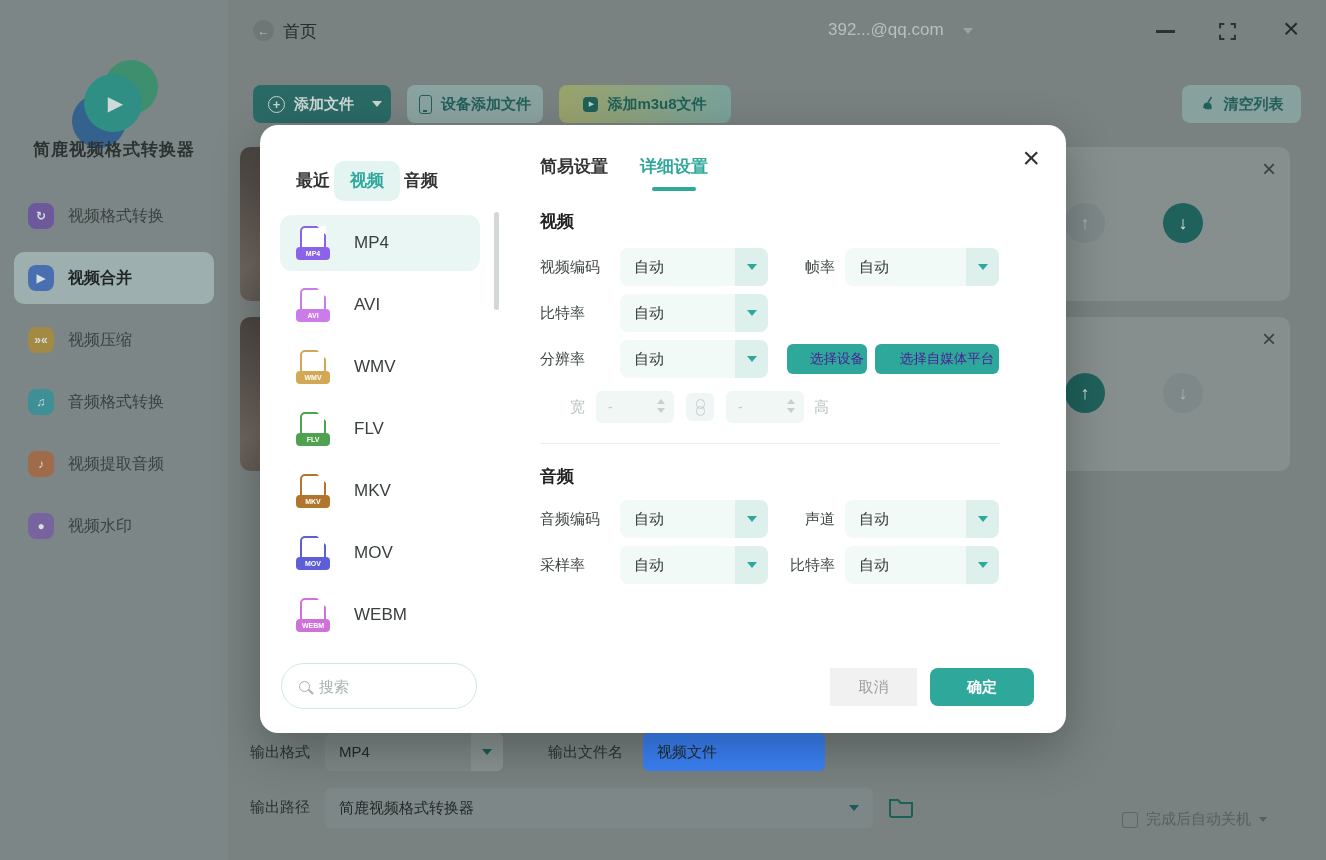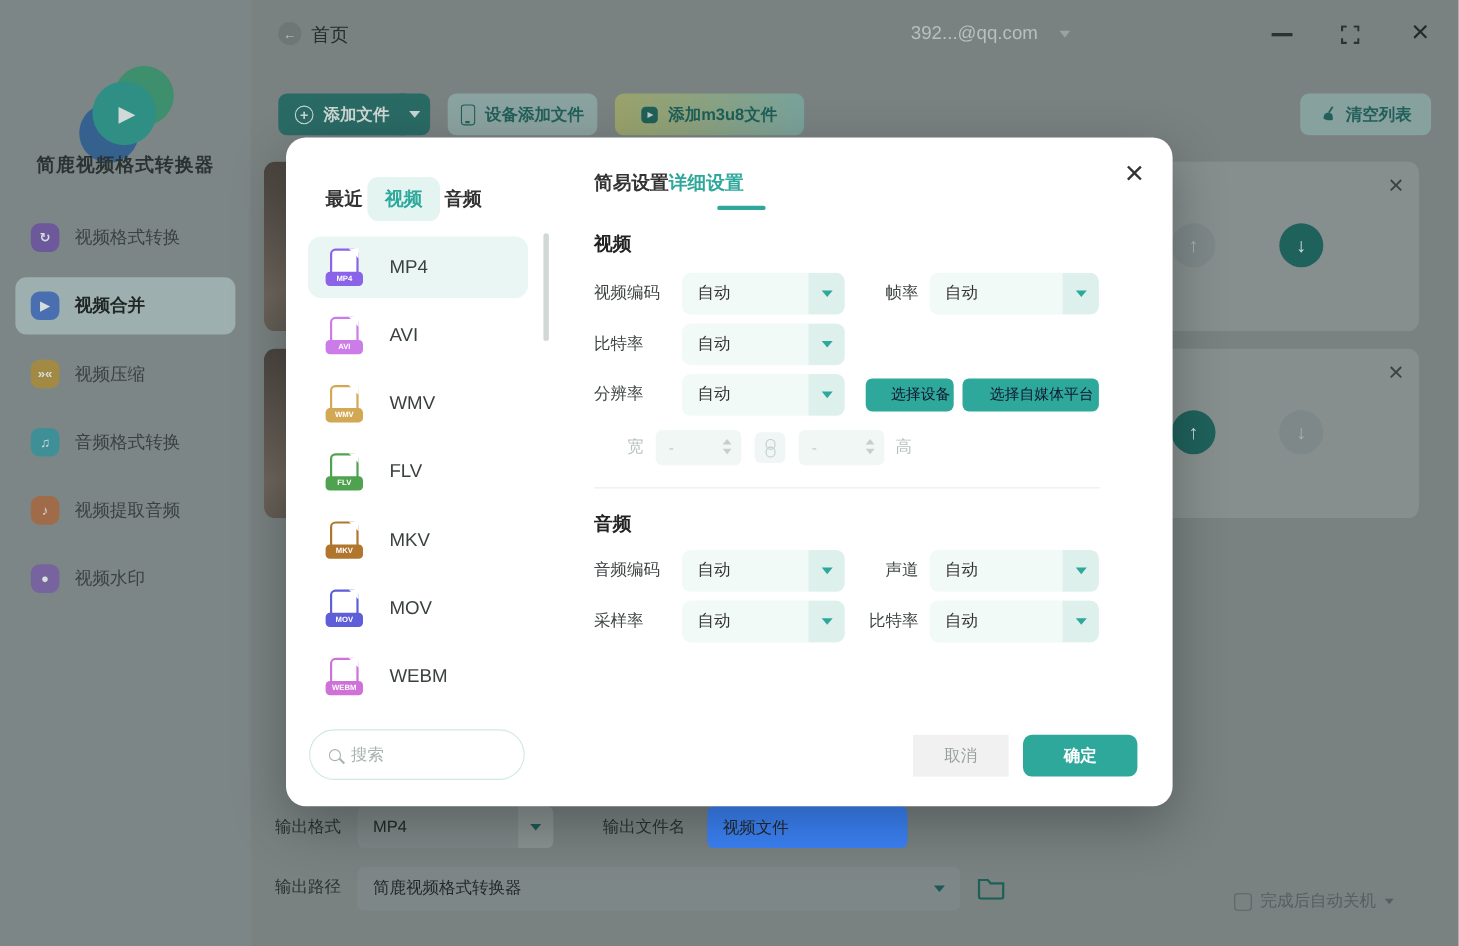--- a/index.html
+++ b/index.html
@@ -122,37 +122,37 @@
   .search { position:absolute; left:21px; top:538px; width:196px; height:46px; border:1.5px solid #cfeae4;
     border-radius:23px; display:flex; align-items:center; padding-left:17px; gap:9px; }
   .sico { width:11px; height:11px; border:1.6px solid #a9b4b1; border-radius:50%; position:relative; flex:none; }
   .sico::after { content:''; position:absolute; width:6px; height:1.6px; background:#a9b4b1;
     transform:rotate(45deg); right:-5px; bottom:-2px; }
   .search input { border:none; outline:none; width:130px; font-size:15px; color:#555;
     font-family:inherit; background:transparent; }
   .search input::placeholder { color:#a9b4b1; }
 
   #set-panel { position:absolute; left:240px; top:0; width:566px; height:608px; }
-  .stabs { position:absolute; left:40px; top:30px; display:flex; }
+  .stabs { position:absolute; left:40px; top:30px; display:flex; gap:32px; }
   .stab { font-size:17px; font-weight:bold; color:#333; }
   .stab.on { color:#2fa89c; }
   .stab-line { position:absolute; left:152px; top:62px; width:44px; height:3.5px; background:#2fa89c; border-radius:2px; }
   .modal-x { position:absolute; right:26px; top:18px; font-size:30px; font-weight:300; color:#333; line-height:30px; }
   .sect { position:absolute; left:40px; font-size:17px; font-weight:bold; color:#222; }
   .frow { position:absolute; left:0; width:566px; height:38px; }
   .flbl { position:absolute; font-size:15px; color:#3f4545; line-height:38px; }
   .flbl.l { left:40px; } .flbl.r { left:280px; width:55px; text-align:right; }
   .dd { position:absolute; top:0; height:38px; border-radius:8px; background:#f2faf8; overflow:hidden; }
   .dd.p1 { left:120px; width:148px; } .dd.p2 { left:345px; width:154px; }
   .dd .val { position:absolute; left:14px; line-height:38px; font-size:15px; color:#333; }
   .dd .azone { position:absolute; right:0; top:0; width:33px; height:38px; background:#ddf0ec;
     display:flex; align-items:center; justify-content:center; }
   .dd .azone span { width:0; height:0; border-left:5px solid transparent; border-right:5px solid transparent;
     border-top:6px solid #2fa89c; }
-  .btn-sm { position:absolute; top:4px; height:30px; border-radius:6px; background:#2fa89c; color:#0f172a;
+  .btn-sm { position:absolute; top:4px; height:30px; border-radius:6px; background:#2fa89c; color:#4c1d95;
     font-size:13.5px; display:flex; align-items:center; justify-content:center; font-weight:500;padding-left:20px; }
   .btn-dev { left:287px; width:80px; } .btn-plat { left:375px; width:124px; }
   .dimlbl { position:absolute; font-size:15px; color:#b7c2bf; line-height:32px; top:3px; }
   .spin { position:absolute; top:3px; width:78px; height:32px; background:#f0f7f5; border-radius:6px; }
   .spin .ph { position:absolute; left:12px; line-height:32px; font-size:14px; color:#c2cbc9; }
   .spin .arrs { position:absolute; right:9px; top:8px; display:flex; flex-direction:column; gap:4px; }
   .spin .arrs i { display:block; width:0; height:0; border-left:4px solid transparent; border-right:4px solid transparent; }
   .spin .arrs i.u { border-bottom:5px solid #c6cfcd; }
   .spin .arrs i.d { border-top:5px solid #c6cfcd; }
   .chain { position:absolute; left:186px; top:5px; width:28px; height:28px; border-radius:6px; background:#eff6f5;

